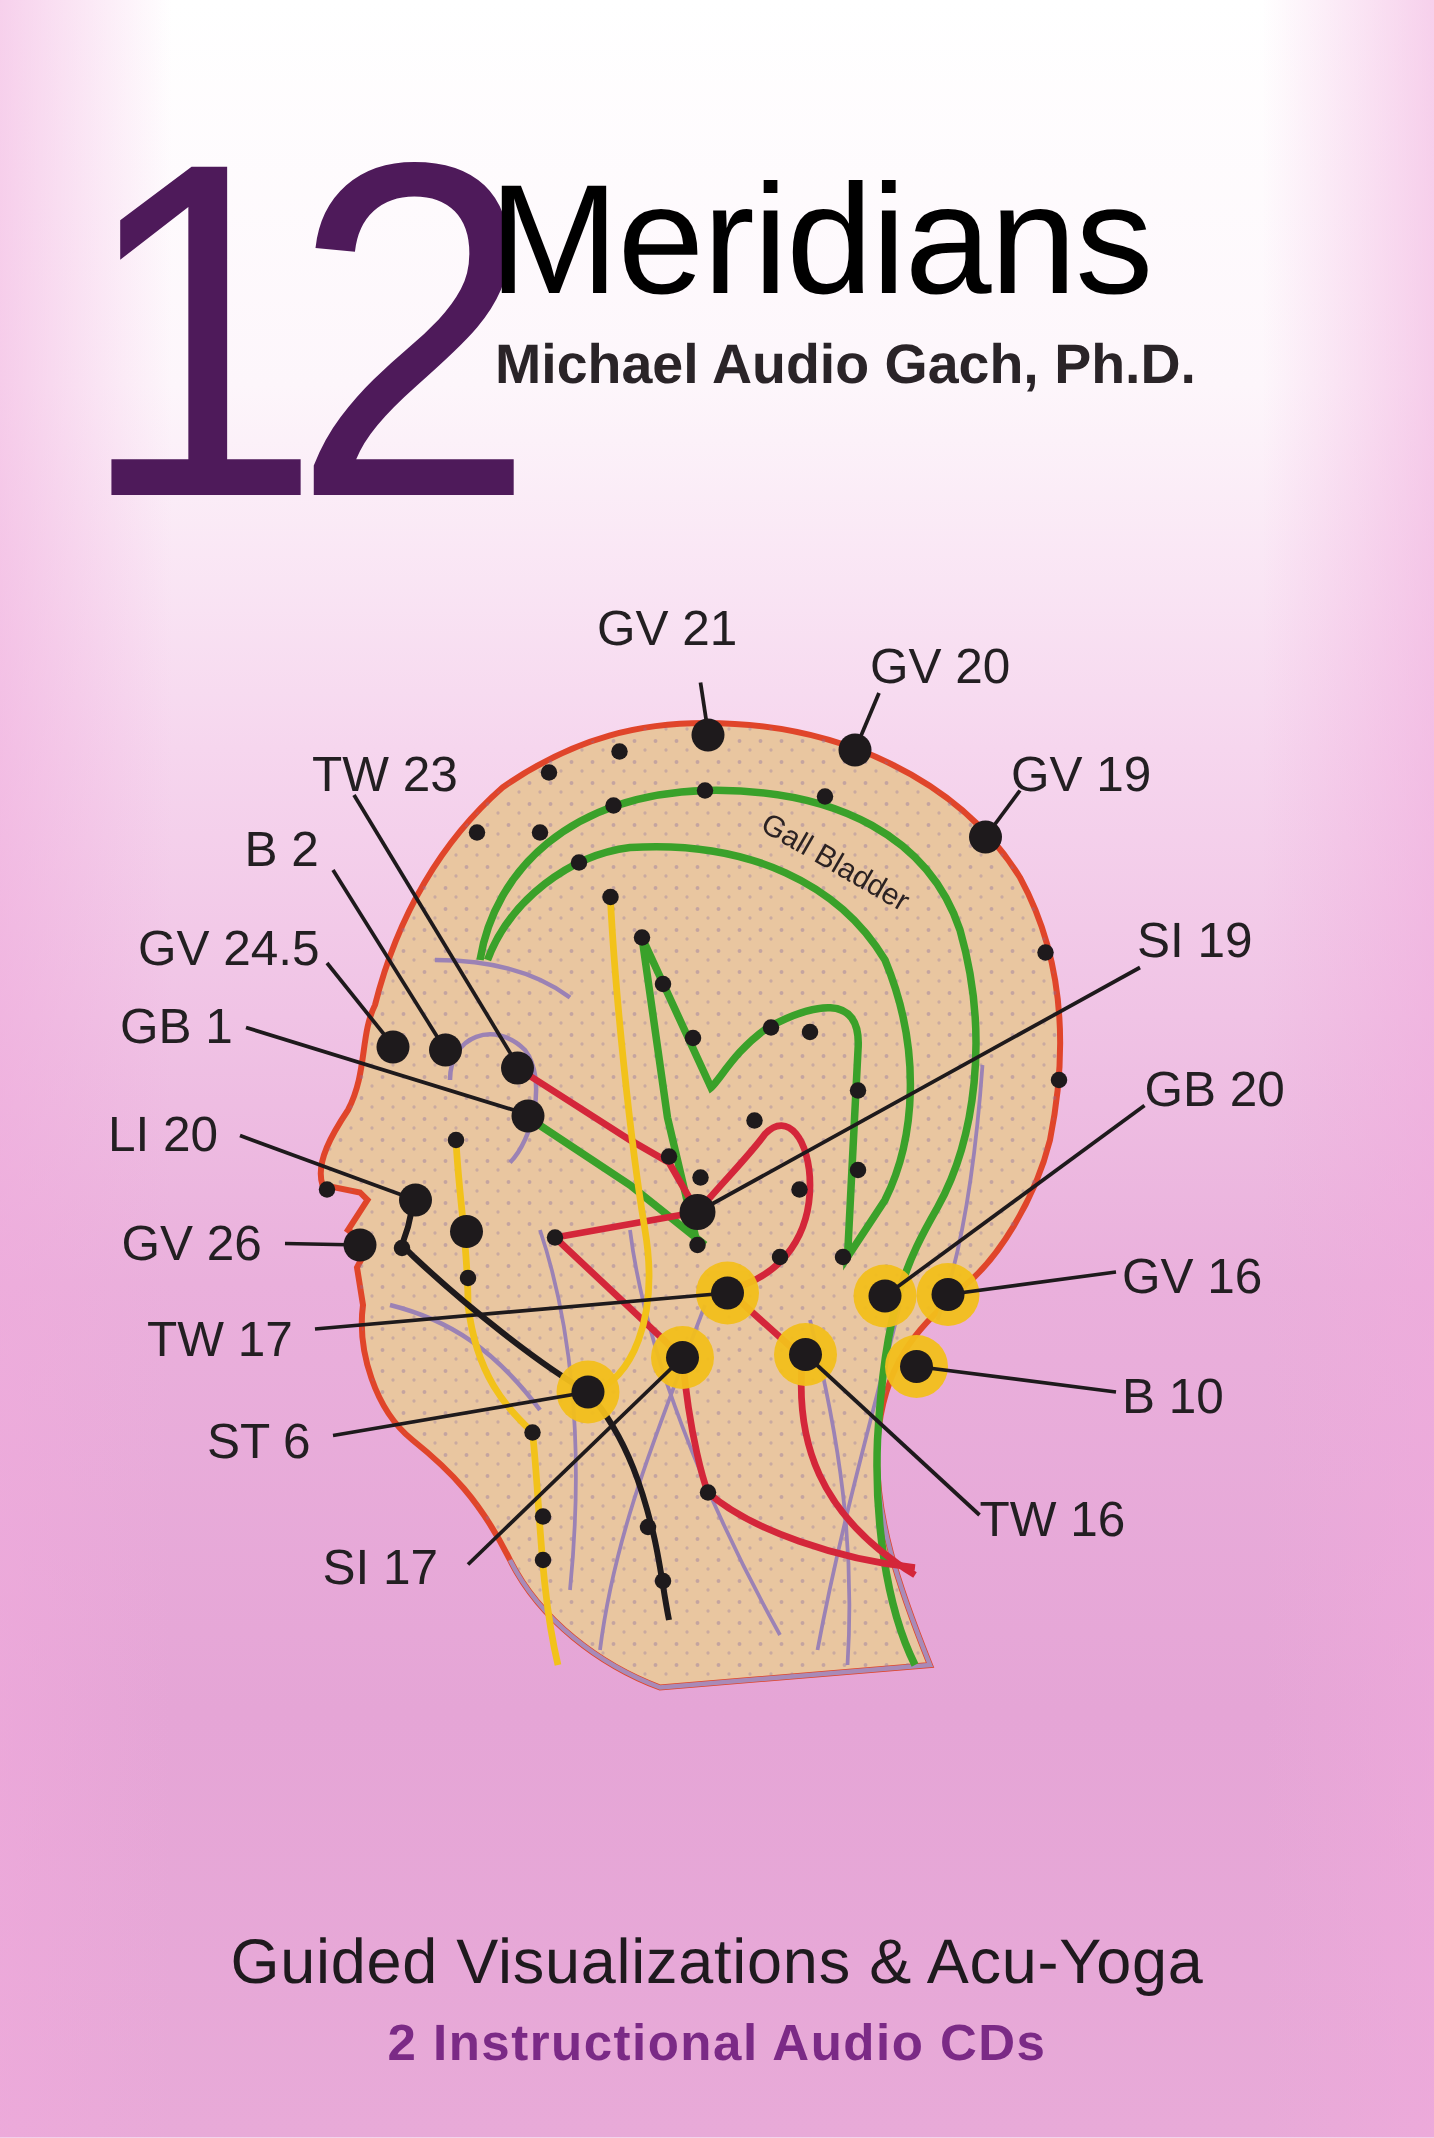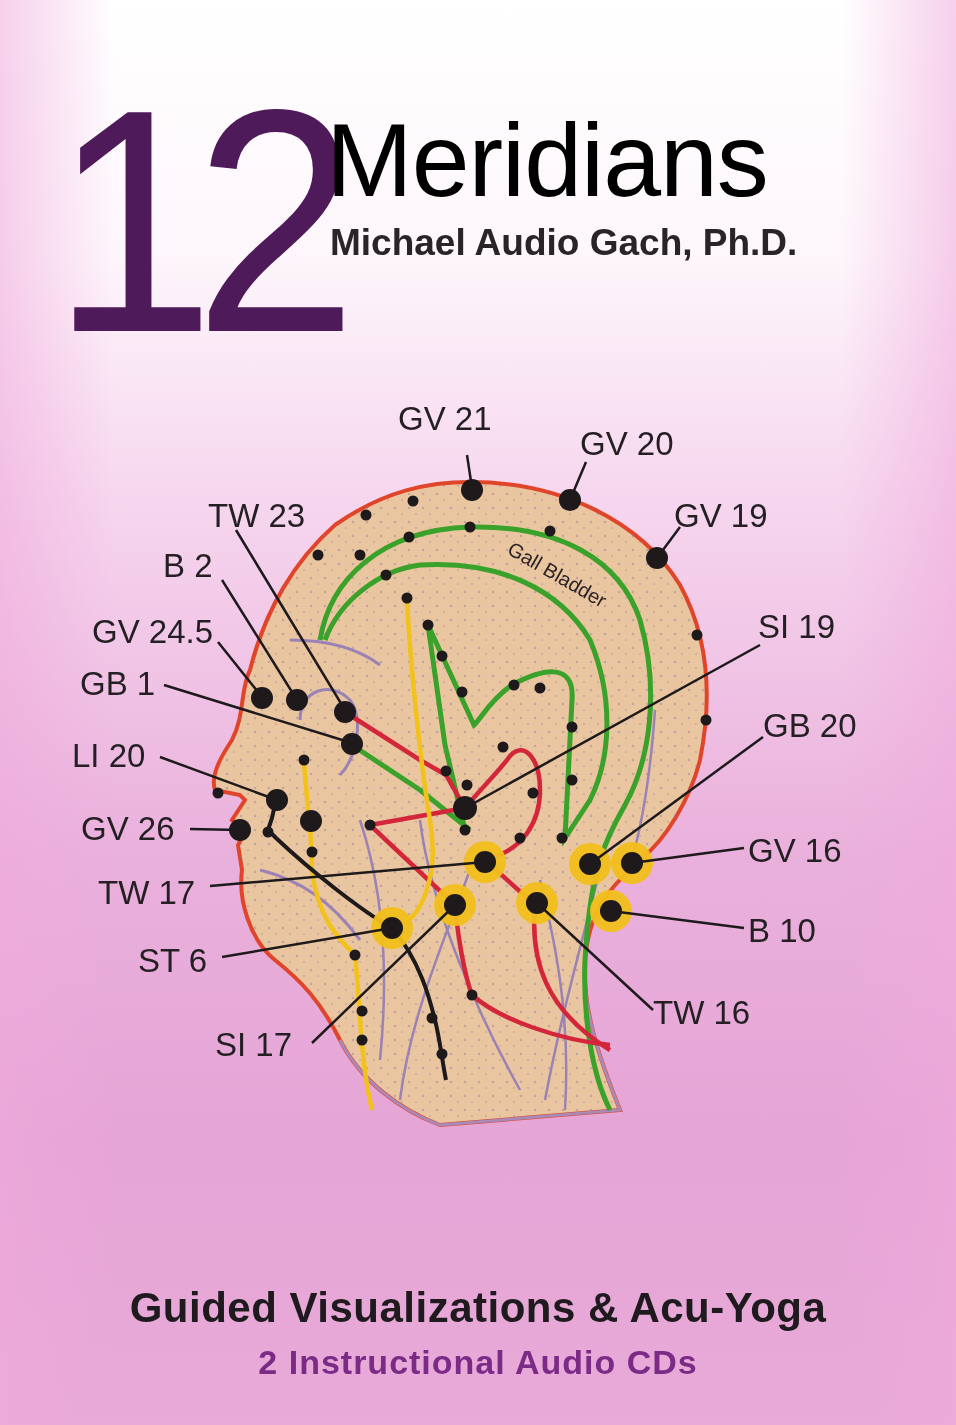--- a/index.html
+++ b/index.html
@@ -29,21 +29,21 @@
   }
   .illustration { position: absolute; left: 0; top: 380px; width: 956px; height: 760px; }
   .pt-label {
     font-family: "Liberation Sans", sans-serif; font-size: 33px; fill: #231f22;
   }
   .gb-label {
     font-family: "Liberation Sans", sans-serif; font-size: 20px; fill: #2b2223;
   }
   .subtitle {
     position: absolute; left: 0; width: 956px; top: 1284px; text-align: center;
-    font-size: 42px; font-weight: 700; color: #1f1a1e; letter-spacing: 0.5px;
+    font-size: 42px; font-weight: 400; color: #1f1a1e; letter-spacing: 0.5px;
   }
   .tagline {
     position: absolute; left: 0; width: 956px; top: 1343px; text-align: center;
     font-size: 34px; font-weight: 700; color: #7b2a86; letter-spacing: 1px;
   }
 </style>
 </head>
 <body>
 
 <div class="edge-tint"></div>

